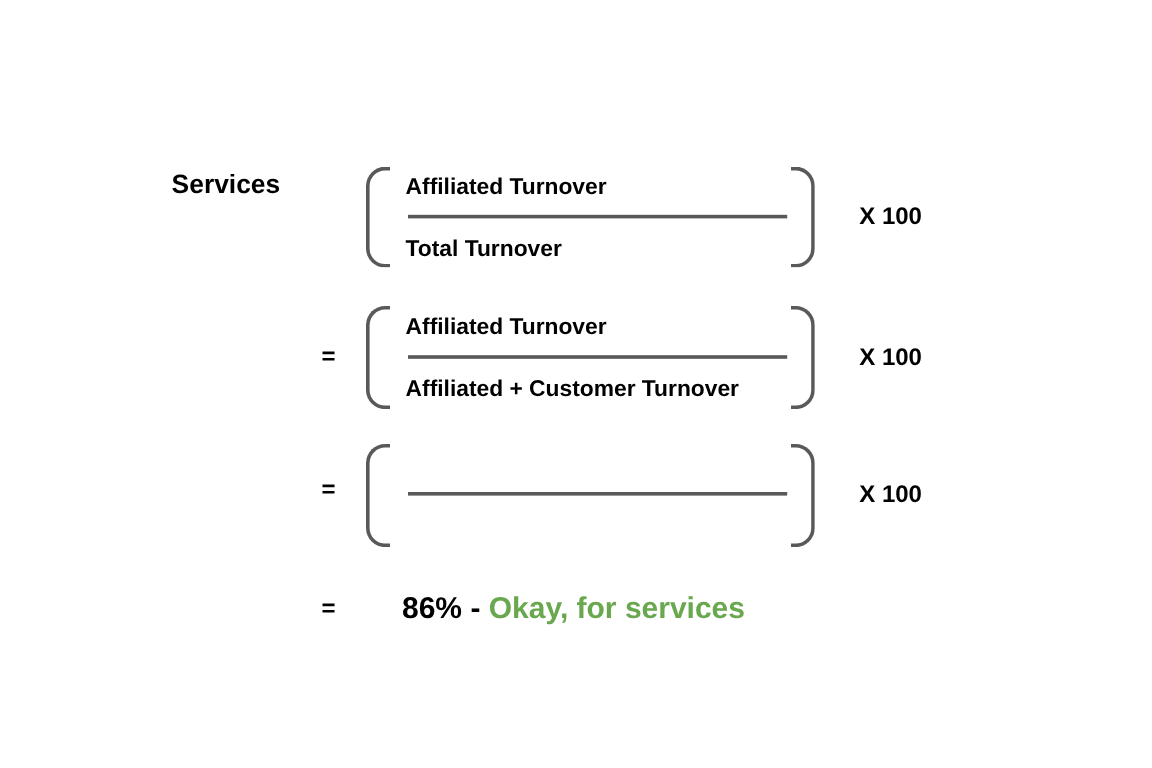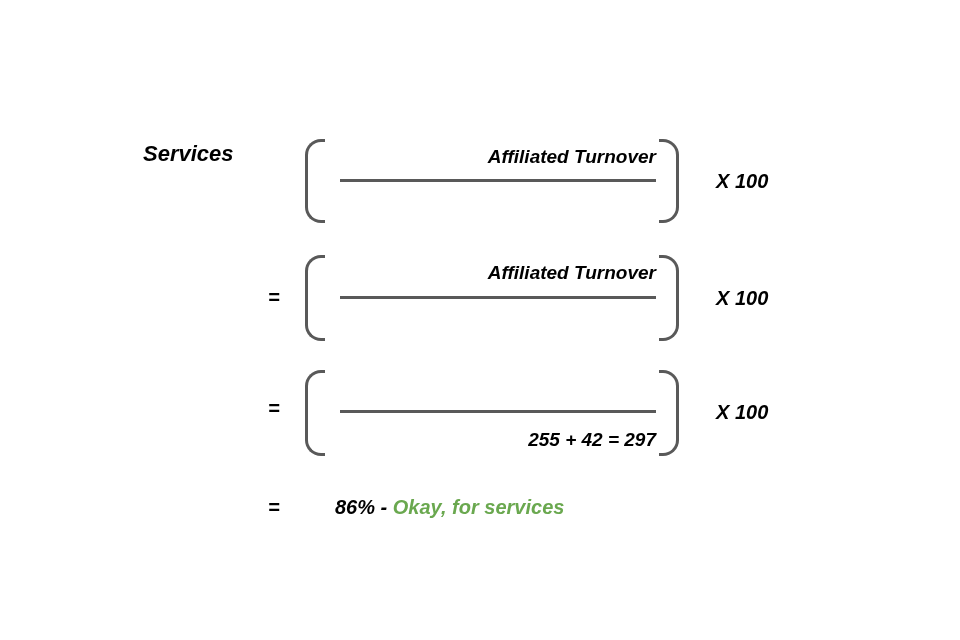--- a/index.html
+++ b/index.html
@@ -10,75 +10,75 @@
   }
   html,body{margin:0;padding:0;background:#fff;}
   .slide{
     position:relative;
     width:852px;height:640px;
     background:var(--bg);
     font-family:"Liberation Sans", sans-serif;
     font-weight:bold;
     color:var(--text);
     overflow:hidden;
-    font-style:italic;
   }
   .abs{position:absolute;}
   .label{
     left:143px;top:140px;width:180px;
     font-size:22px;line-height:27px;text-align:left;
   }
   .eq{font-size:20px;line-height:22px;}
   .fr-text{
     width:318px;left:338px;
-    font-size:19px;line-height:22px;text-align:right;white-space:nowrap;
+    font-size:19px;line-height:22px;text-align:left;white-space:nowrap;
   }
   .bar{
     left:340px;width:316px;height:3px;
     background:var(--rule);
   }
   .bracket{
     width:20px;box-sizing:border-box;
     border:3px solid var(--rule);
   }
   .bracket.l{left:305px;border-right:none;border-radius:16px 0 0 16px;}
   .bracket.r{left:659px;border-left:none;border-radius:0 16px 16px 0;}
   .mult{left:716px;font-size:20px;line-height:22px;white-space:nowrap;}
   .result{
     left:335px;top:496px;
-    font-size:20px;line-height:22px;white-space:nowrap;
+    font-size:25px;line-height:22px;white-space:nowrap;
   }
   .result .green{color:var(--highlight);}
 </style>
 </head>
 <body>
 
 <div class="slide">
 
   <div class="abs label">
     <div>Services</div>
   </div>
 
   <div class="abs bracket l" style="top:139px;height:84px;"></div>
   <div class="abs fr-text" style="top:146px;">Affiliated Turnover</div>
   <div class="abs bar" style="top:179px;"></div>
+  <div class="abs fr-text" style="top:197px;">Total Turnover</div>
   <div class="abs bracket r" style="top:139px;height:84px;"></div>
   <div class="abs mult" style="top:170px;">X 100</div>
 
   <div class="abs eq" style="left:268px;top:286px;">=</div>
   <div class="abs bracket l" style="top:255px;height:86px;"></div>
   <div class="abs fr-text" style="top:262px;">Affiliated Turnover</div>
   <div class="abs bar" style="top:296px;"></div>
+  <div class="abs fr-text" style="top:314px;">Affiliated + Customer Turnover</div>
   <div class="abs bracket r" style="top:255px;height:86px;"></div>
   <div class="abs mult" style="top:287px;">X 100</div>
 
   <div class="abs eq" style="left:268px;top:397px;">=</div>
   <div class="abs bracket l" style="top:370px;height:86px;"></div>
   <div class="abs bar" style="top:410px;"></div>
-  <div class="abs fr-text" style="top:429px;">255 + 42 = 297</div>
   <div class="abs bracket r" style="top:370px;height:86px;"></div>
   <div class="abs mult" style="top:401px;">X 100</div>
 
   <div class="abs eq" style="left:268px;top:496px;">=</div>
   <div class="abs result">
     <span>86% -</span>
     <span class="green">Okay, for services</span>
   </div>
 
 </div>

